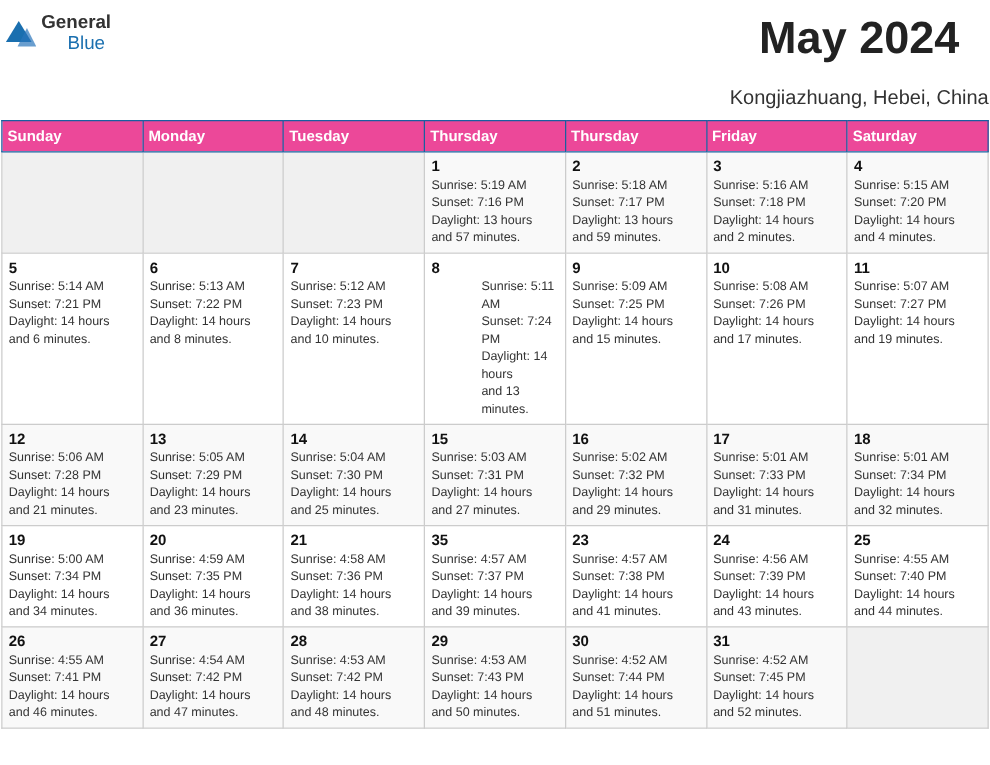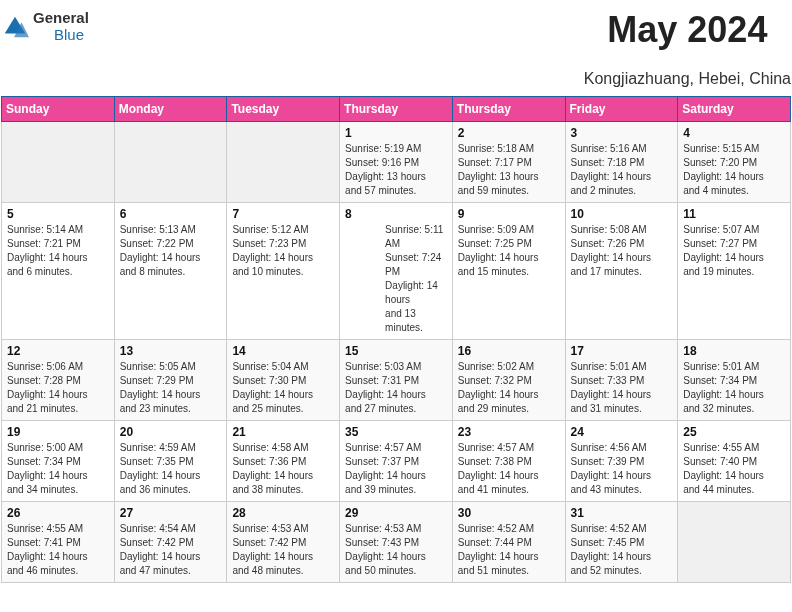--- a/index.html
+++ b/index.html
@@ -138,21 +138,21 @@
         </tr>
     </thead>
     <tbody>
     <tr>
           <td class="empty-cell"></td>
           <td class="empty-cell"></td>
           <td class="empty-cell"></td>
           <td>
             <div class="day-number">1</div>
             <div class="day-info" style="white-space: pre-line;">Sunrise: 5:19 AM
-Sunset: 9:16 PM
+Sunset: 7:16 PM
 Daylight: 13 hours
 and 57 minutes.</div>
           </td>
           <td>
             <div class="day-number">2</div>
             <div class="day-info" style="white-space: pre-line;">Sunrise: 5:18 AM
 Sunset: 7:17 PM
 Daylight: 13 hours
 and 59 minutes.</div>
           </td>

